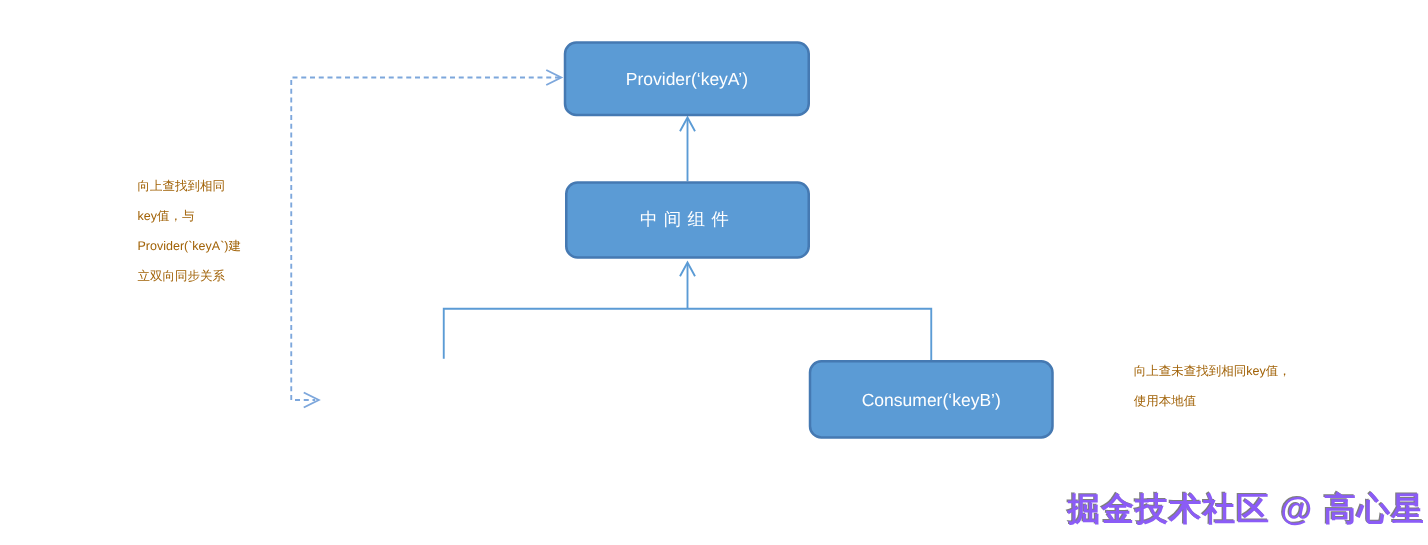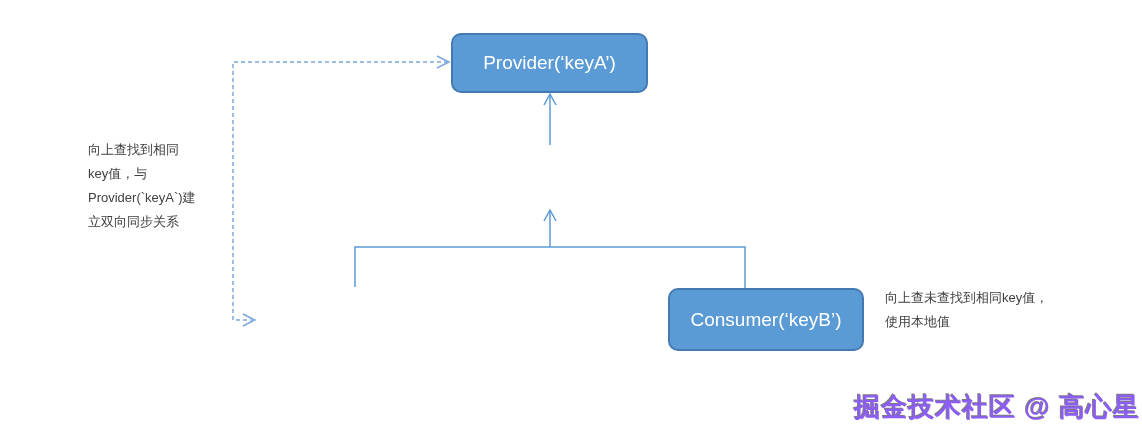--- a/index.html
+++ b/index.html
@@ -22,37 +22,38 @@
   .line-dashed { stroke: #7da7dc; stroke-width: 1.5; fill: none; stroke-dasharray: 4 3; }
   .arrowhead   { stroke: #7da7dc; stroke-width: 1.5; fill: none; }
 
   .node {
     position: absolute;
     background: #5b9bd5;
     border: 2px solid #4579b2;
     border-radius: 10px;
     box-sizing: border-box;
     color: #ffffff;
-    font-size: 19px;
+    font-size: 14px;
     display: flex;
     align-items: center;
     justify-content: center;
     text-align: center;
   }
   #node-provider   { left: 451px; top:  33px; width: 197px; height: 60px; }
   #node-middle     { left: 452px; top: 145px; width: 196px; height: 62px; letter-spacing: 5px; }
   #node-consumer-a { left: 257px; top: 287px; width: 196px; height: 63px; }
-  #node-consumer-b { left: 668px; top: 288px; width: 196px; height: 63px; }
+  #node-consumer-b { left: 647px; top: 288px; width: 196px; height: 63px; }
 
   .annotation {
     position: absolute;
-    color: #404040;
-    font-size: 13px;
+    color: #a16207;
+    font-size: 10px;
     line-height: 24px;
     white-space: pre-line;
+    margin-left: 22px;
   }
   #annotation-left  { left: 88px;  top: 138px; width: 160px; }
   #annotation-right { left: 885px; top: 286px; width: 255px; }
 
   .watermark {
     position: absolute;
     right: 2px;
     top: 390px;
     font-size: 26px;
     font-weight: bold;
@@ -76,20 +77,21 @@
     <path class="line-solid" d="M550 247 L550 211"></path>
     <path class="line-solid" d="M544 221 L550 210 L556 221"></path>
 
     <path class="line-dashed" d="M448 62 L233 62 L233 320 L252 320"></path>
     <path class="arrowhead" d="M437 56 L449 62 L437 68"></path>
     <path class="arrowhead" d="M243 314 L255 320 L243 326"></path>
   </svg>
 
   <div class="node" id="node-provider">Provider(‘keyA’)</div>
 
+  <div class="node" id="node-middle">中间组件</div>
 
 
   <div class="node" id="node-consumer-b">Consumer(‘keyB’)</div>
 
   <div class="annotation" id="annotation-left">向上查找到相同
 key值，与
 Provider(`keyA`)建
 立双向同步关系</div>
 
   <div class="annotation" id="annotation-right">向上查未查找到相同key值，

